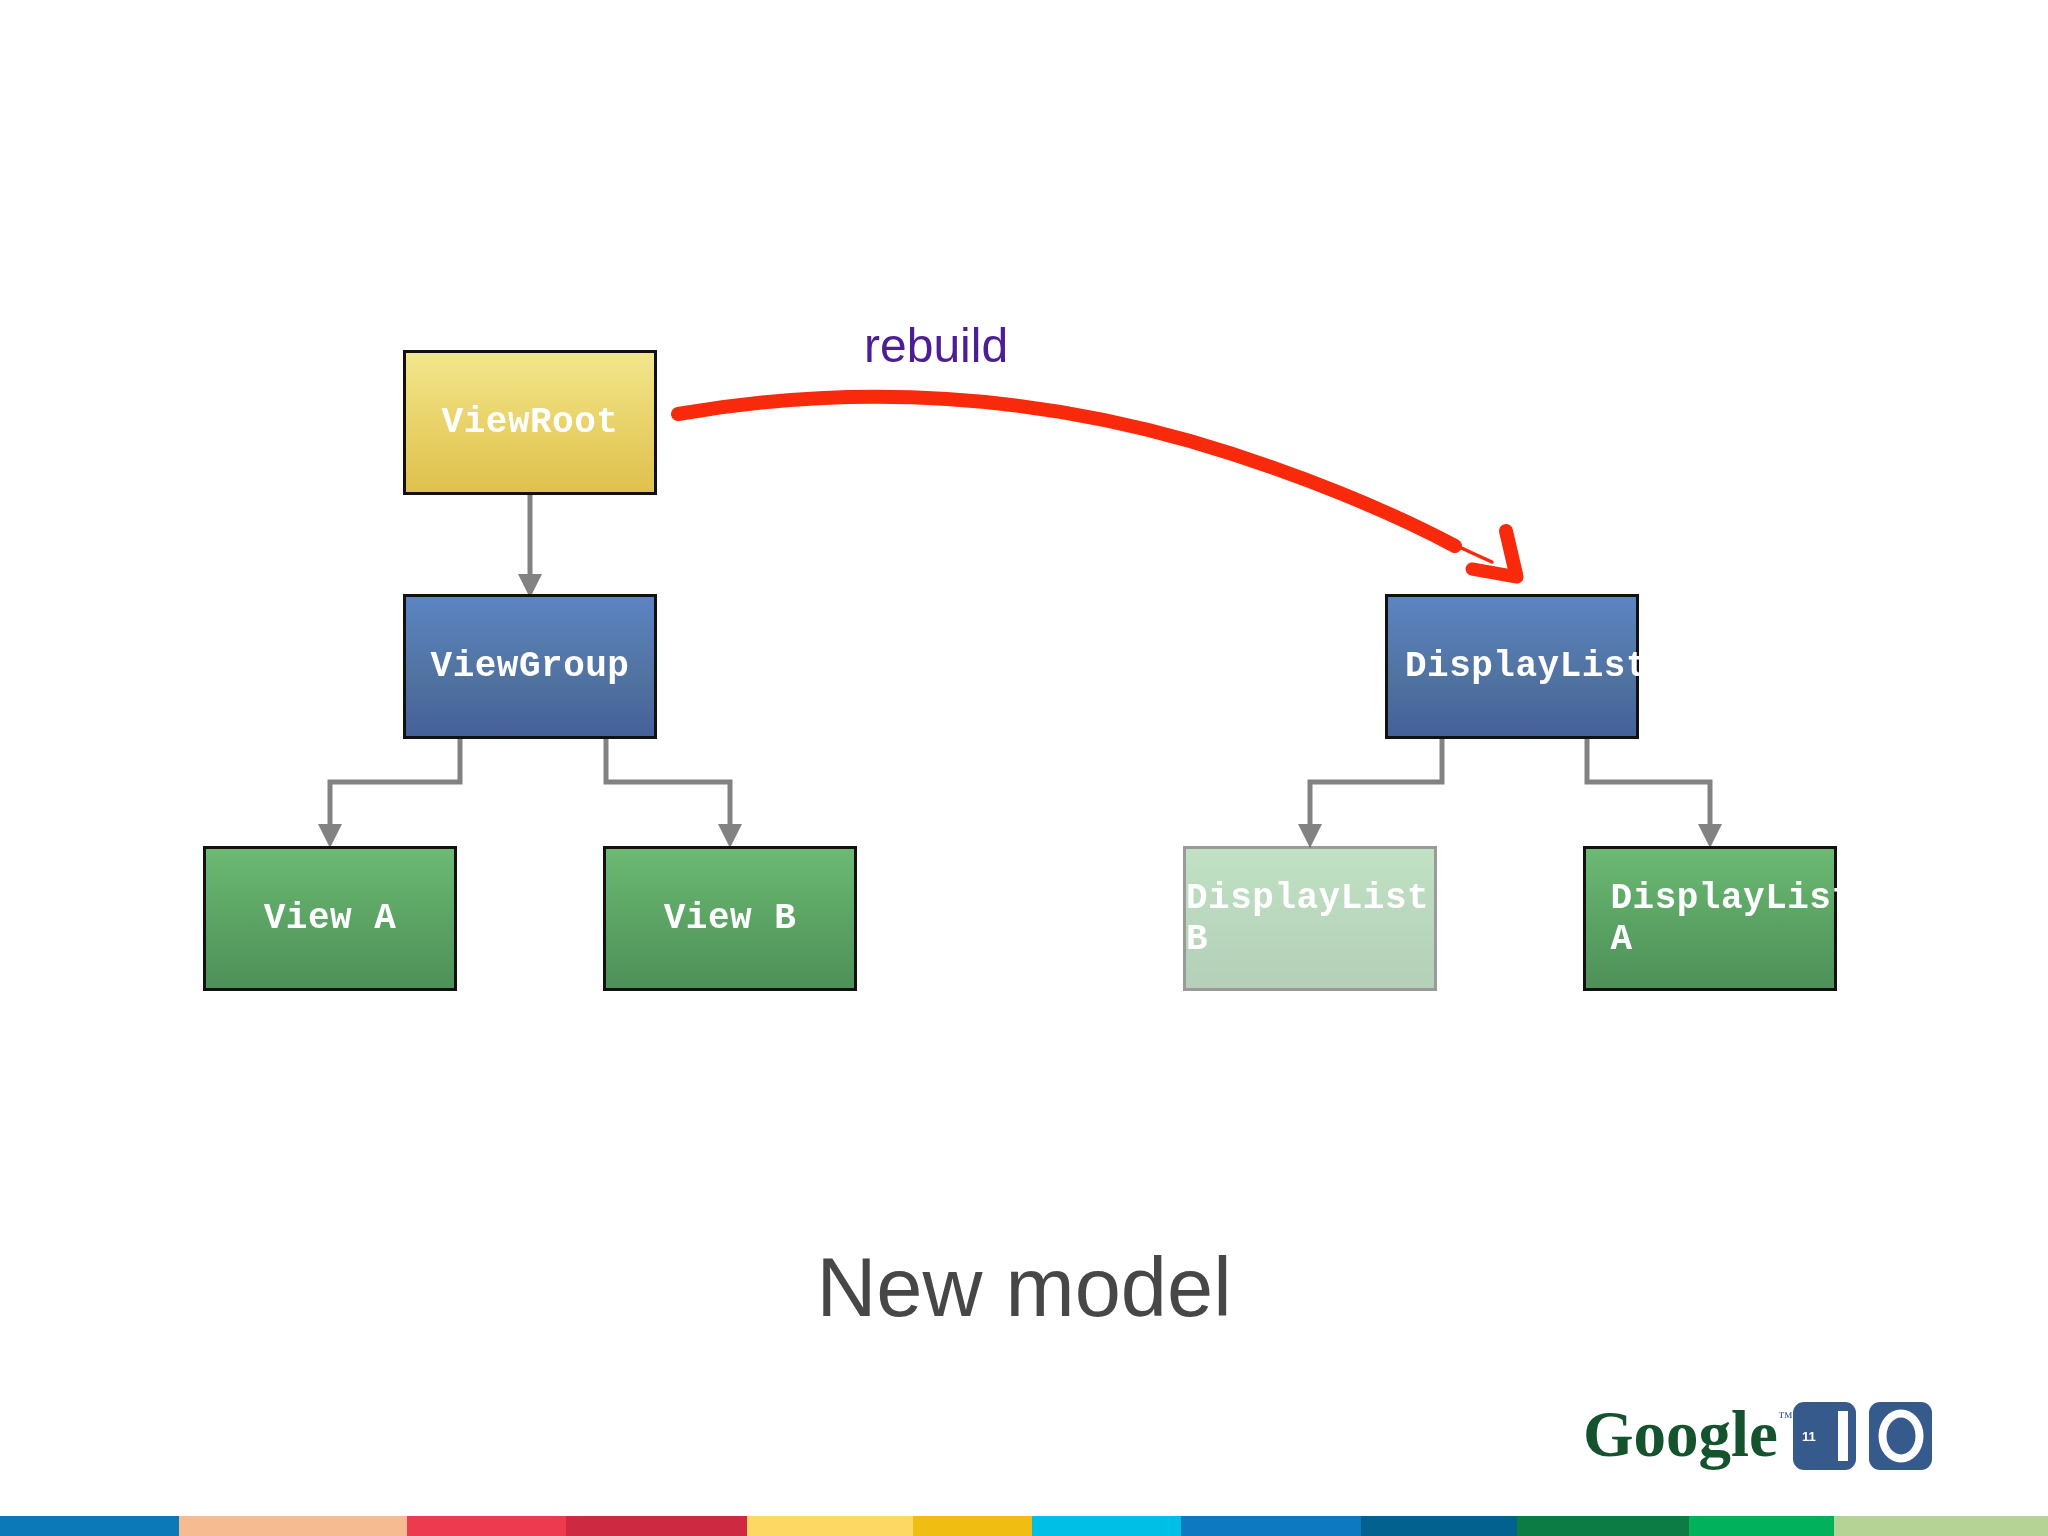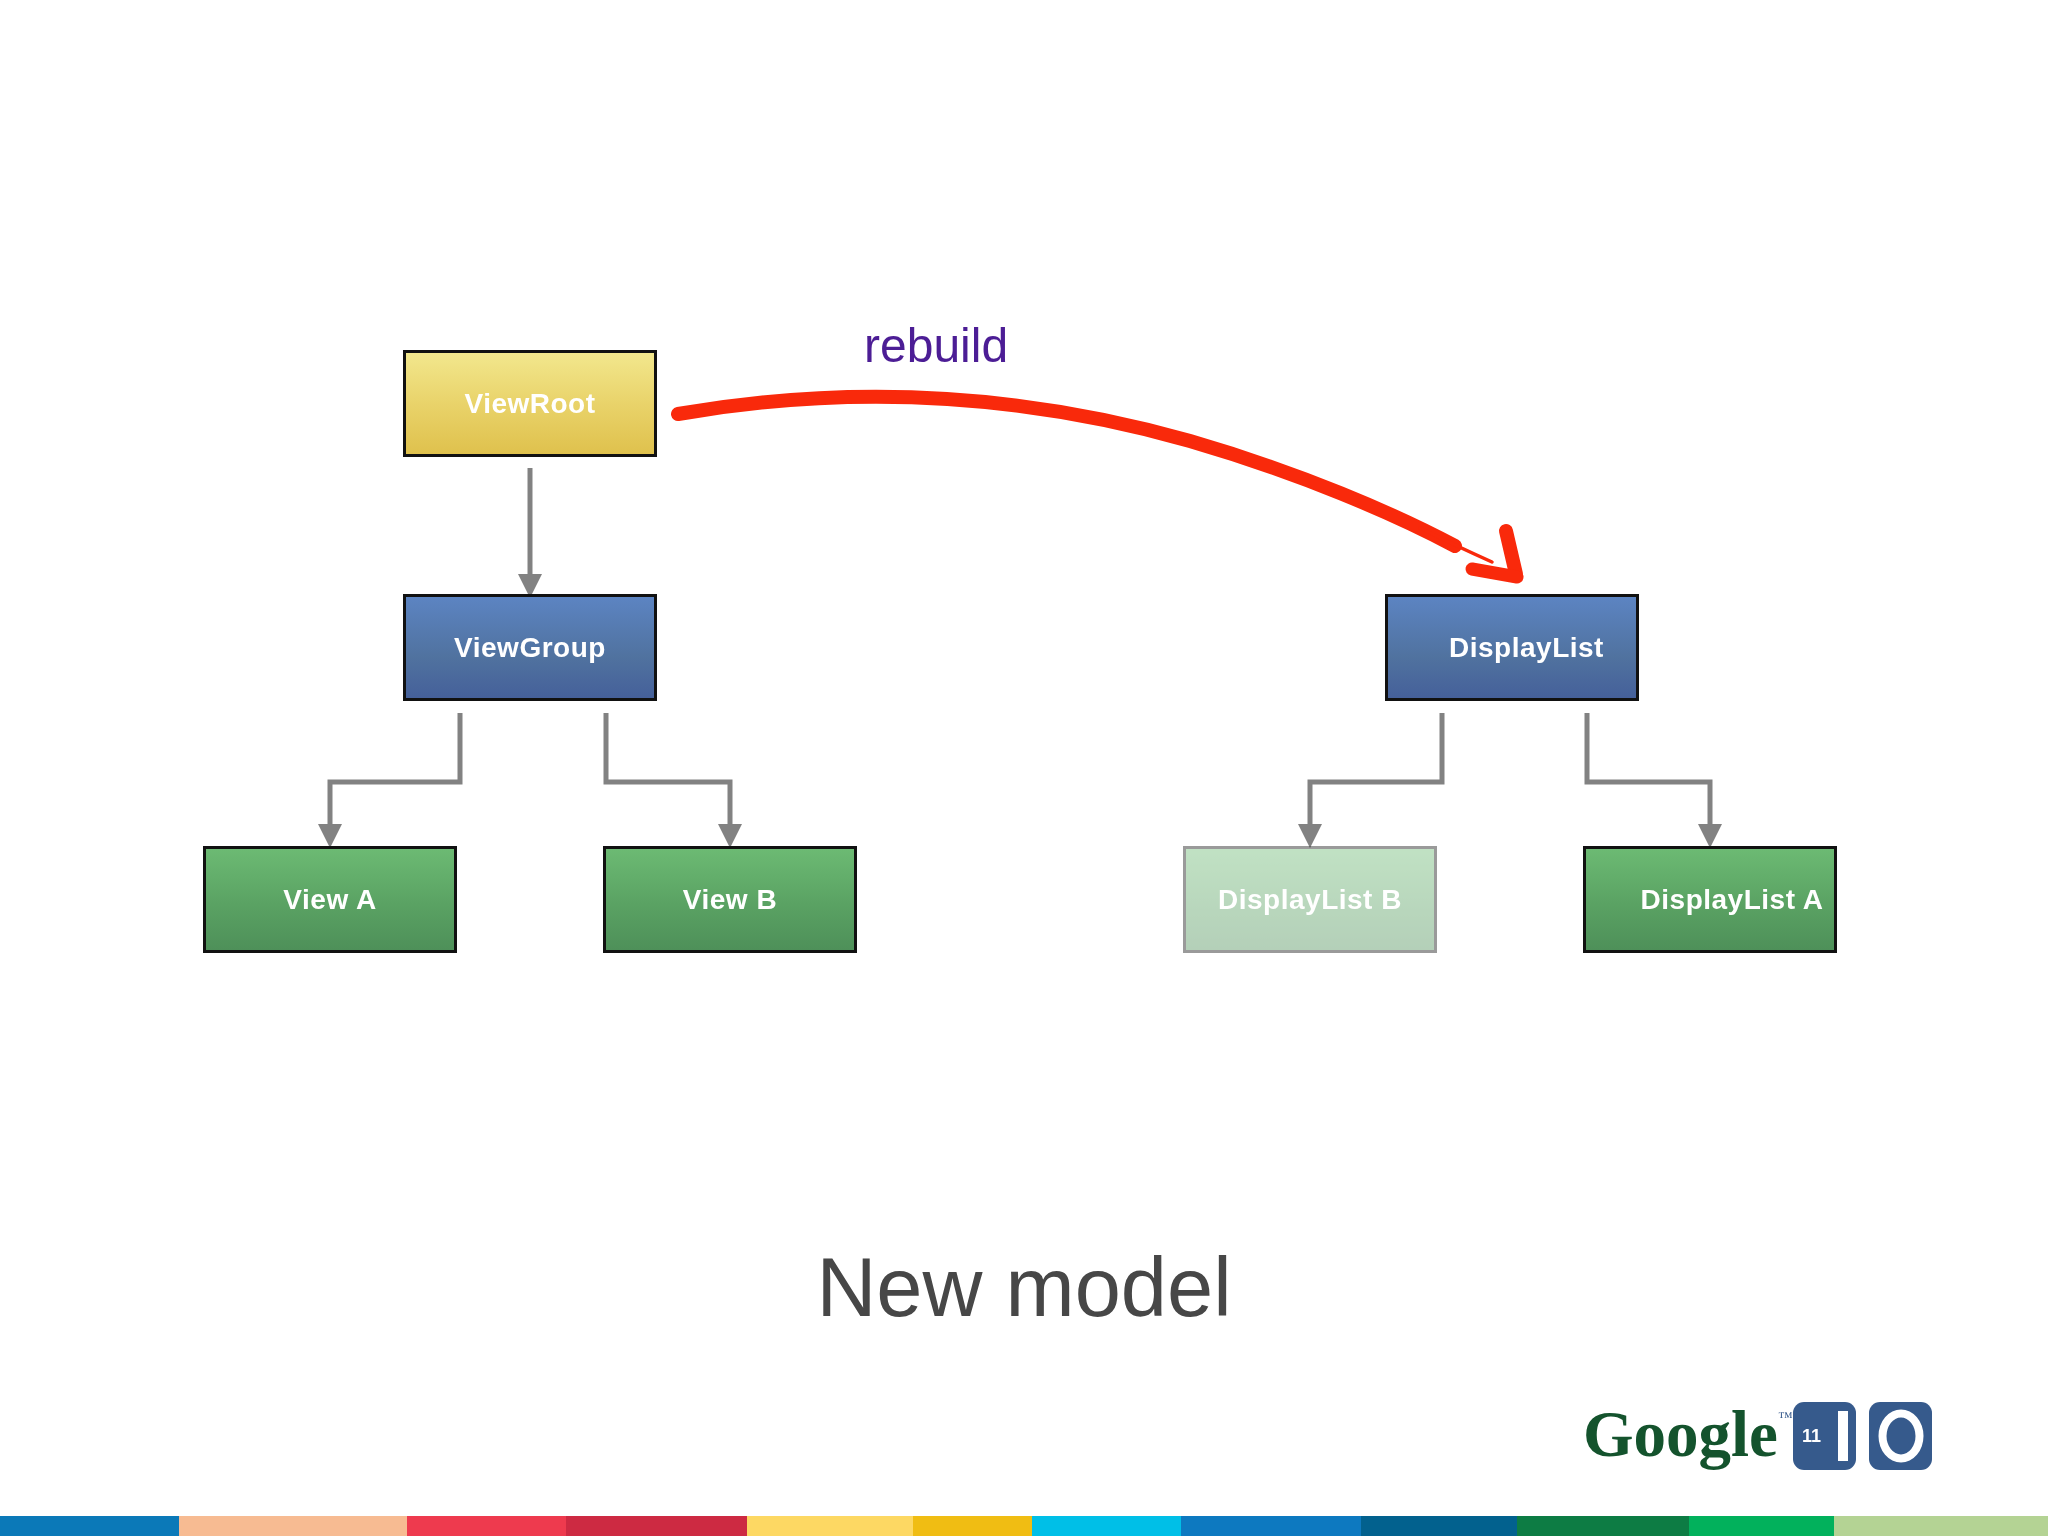--- a/index.html
+++ b/index.html
@@ -17,30 +17,31 @@
   }
   .connectors {
     position: absolute;
     inset: 0;
     width: 2048px;
     height: 1536px;
   }
   .node {
     position: absolute;
     width: 254px;
-    height: 107px;
+    height: 145px;
     border: 3px solid #111111;
     box-sizing: border-box;
     display: flex;
     align-items: center;
     justify-content: center;
     color: #ffffff;
     font-weight: bold;
-    font-size: 28px;
+    font-size: 36px;
     letter-spacing: 0.5px;
+    font-family: Liberation Mono, monospace;
   }
   .node.yellow {
     background: linear-gradient(180deg, #f2e78d 0%, #e9d36a 50%, #dfc14d 100%);
   }
   .node.blue {
     background: linear-gradient(180deg, #5c84c2 0%, #50729f 60%, #45609a 100%);
   }
   .node.green {
     background: linear-gradient(180deg, #6cba73 0%, #5aa263 55%, #4e9059 100%);
   }
@@ -96,21 +97,21 @@
     height: 68px;
     background: #365a8c;
     border-radius: 11px;
   }
   .io-year {
     position: absolute;
     left: 9px;
     top: 50%;
     transform: translateY(-50%);
     color: #ffffff;
-    font-size: 18px;
+    font-size: 13px;
     font-weight: bold;
   }
   .io-i-bar {
     position: absolute;
     right: 8px;
     top: 9px;
     width: 10px;
     height: 50px;
     background: #ffffff;
   }

